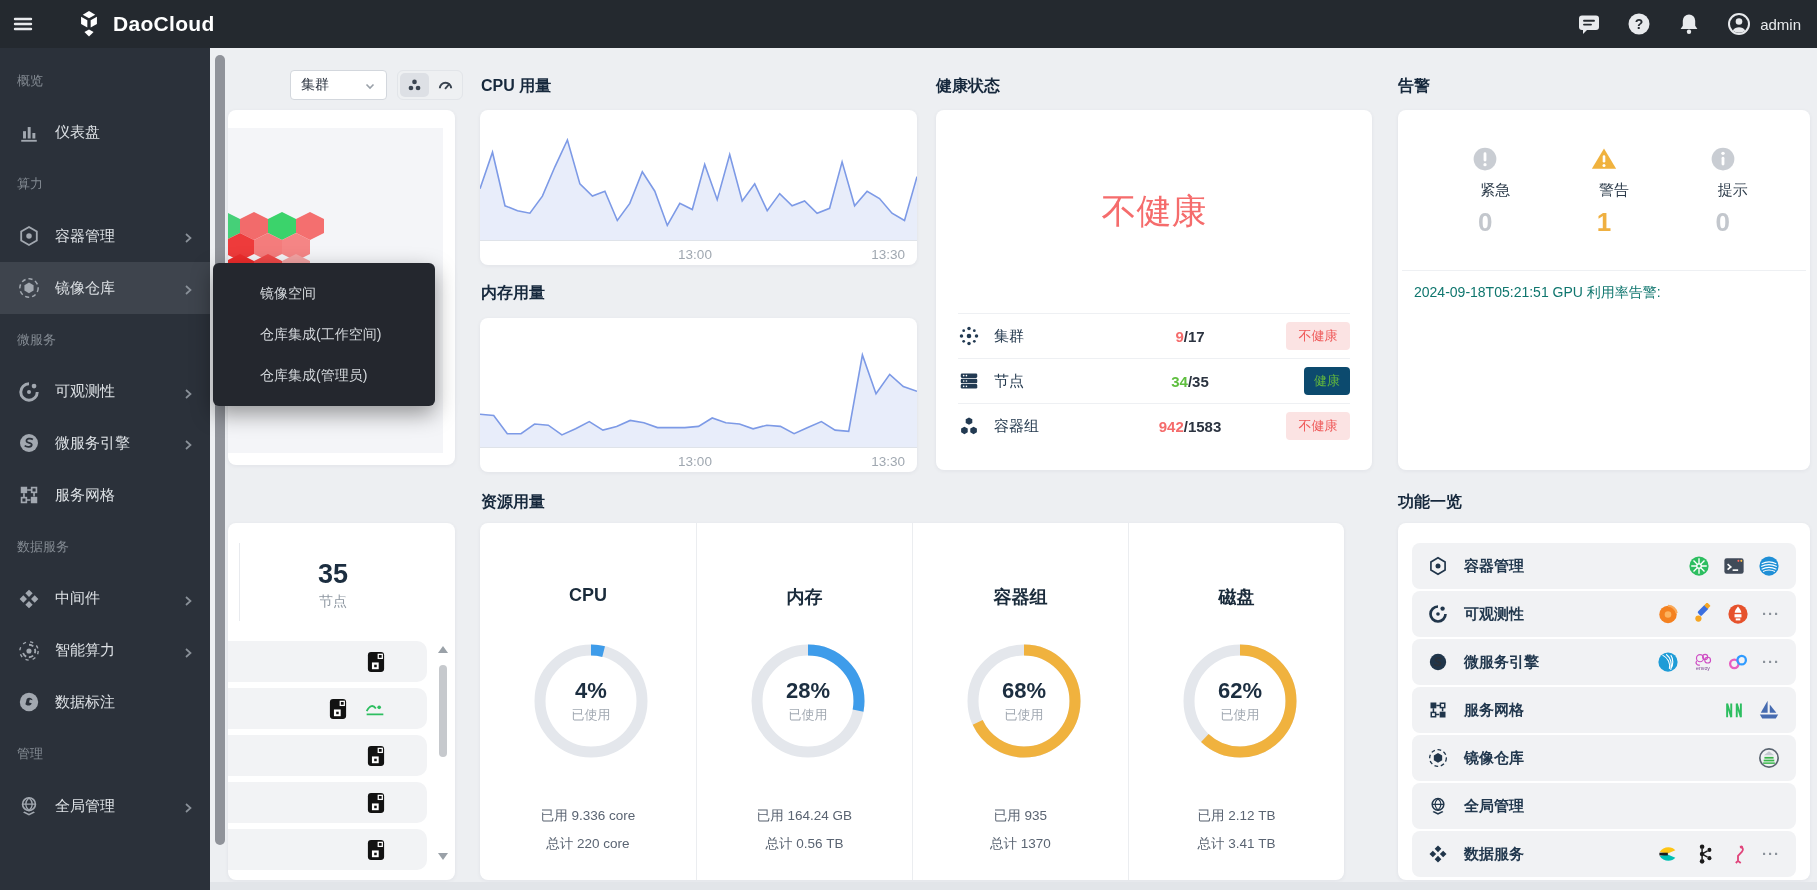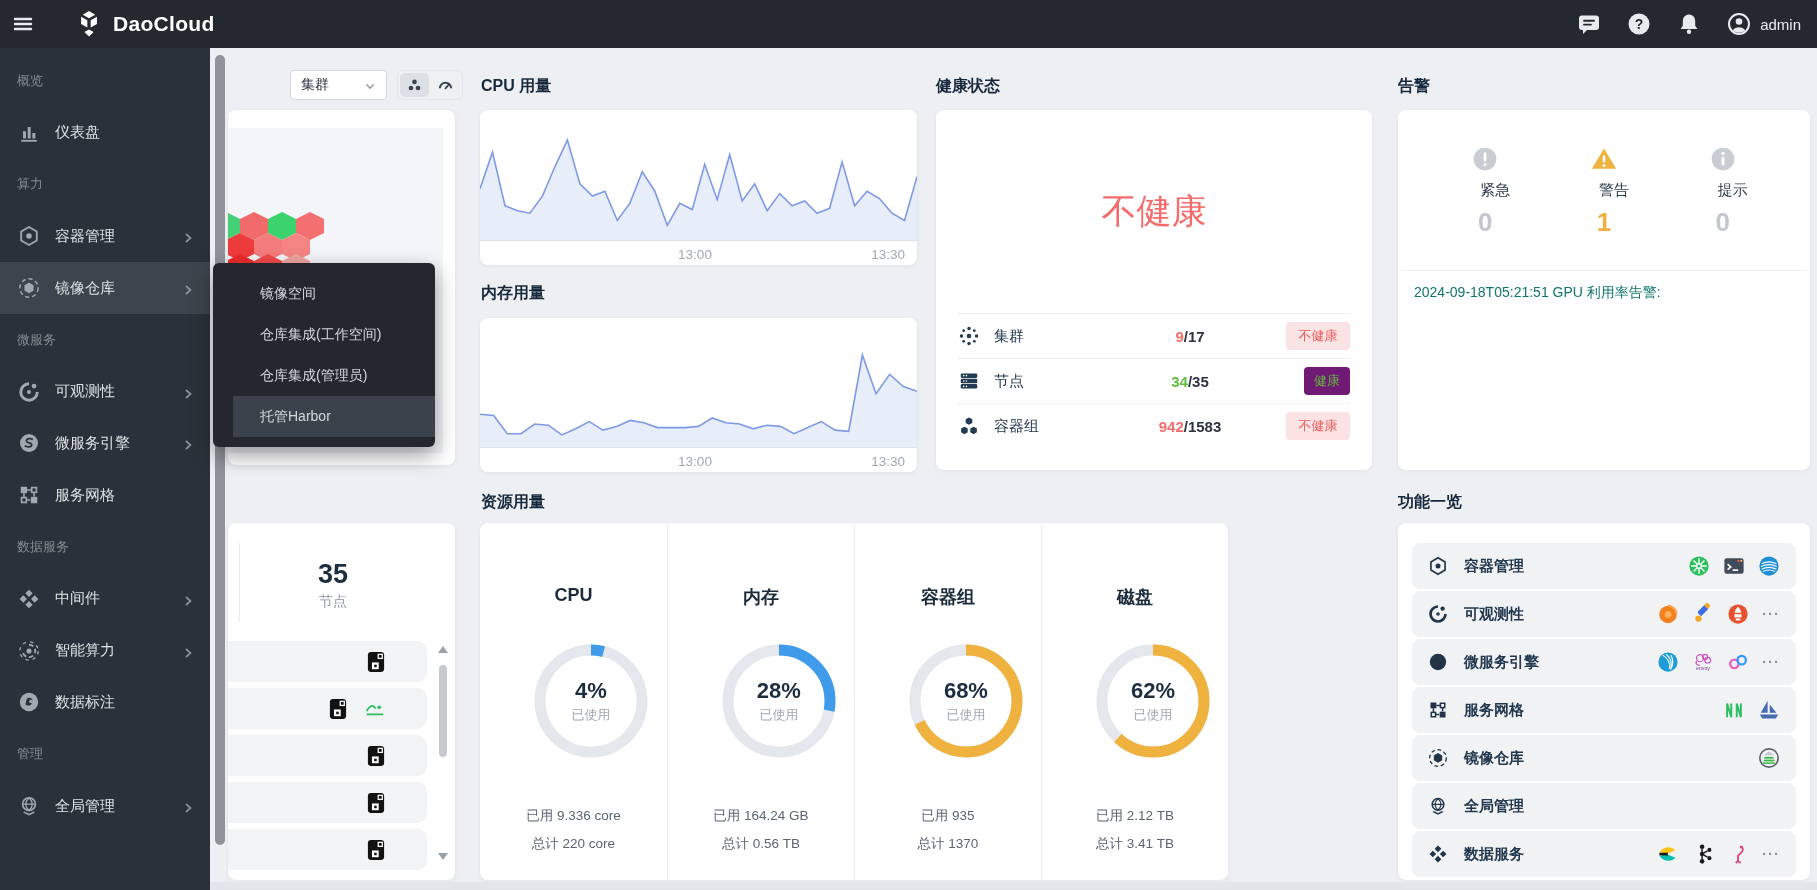--- a/index.html
+++ b/index.html
@@ -95,35 +95,35 @@
     align-items:center; justify-content:center; font-size:35px; font-weight:500; }
   #health-rows { position:absolute; left:22px; top:203px; width:392px; }
   .health-row { height:45px; border-top:1px solid #eef0f3; display:grid;
     grid-template-columns:36px 100px 1fr 64px; align-items:center; }
   .health-row .h-icon { width:22px; height:22px; color:#223a52; }
   .health-row .h-icon svg { width:22px; height:22px; }
   .health-row .h-label { font-size:15px; color:#253a4f; }
   .health-row .h-value { text-align:center; font-size:15px; color:#2b3340;font-weight:bold; }
   .badge { font-size:13px; text-align:center; border-radius:4px; padding:5px 0; font-weight:500; }
   .badge.danger { background:#fbe3e3; color:#ef5b5b; }
-  .badge.success { background:#701a75; color:#61b53d;margin-left:18px; }
+  .badge.success { background:#0c4a6e; color:#61b53d;margin-left:18px; }
 
   
   #alert-card { left:1398px; top:110px; width:412px; height:360px; }
   #alert-stats { position:absolute; left:0; top:36px; width:412px; display:flex; justify-content:space-around; padding:0 28px; }
   .alert-stat { display:flex; flex-direction:column; align-items:center; }
   .alert-stat .a-icon { width:26px; height:26px; }
   .alert-stat .a-icon svg { width:26px; height:26px; }
   .alert-stat .a-label { margin-top:9px; font-size:15px; color:#2b3a49;margin-left:20px; }
   .alert-stat .a-value { margin-top:7px; font-size:26px; font-weight:700; }
   #alert-divider { position:absolute; left:4px; top:160px; width:404px; border-top:1px solid #eef0f3; }
   #alert-message { position:absolute; left:16px; top:174px; width:380px; font-size:14px; color:#0f766e; }
 
   
-  #resource-card { left:480px; top:523px; width:748px; height:357px; display:flex; }
+  #resource-card { left:480px; top:523px; width:864px; height:357px; display:flex; }
   .res-col { width:223px; height:357px; position:relative; }
   .res-col + .res-col { border-left:1px solid #ebedf0; }
   .res-label { position:absolute; left:0; top:62px; width:100%; text-align:center; font-size:18px;
     font-weight:700; color:#1a2b3b; }
   .donut-wrap { position:absolute; left:51px; top:118px; width:120px; height:120px; }
   .donut-center { position:absolute; left:0; top:0; width:120px; height:120px; display:flex;
     flex-direction:column; align-items:center; justify-content:center; }
   .donut-pct { font-size:22px; font-weight:700; color:#1c2e40; }
   .donut-cap { font-size:13px; color:#a2a9b2; margin-top:2px; }
   .res-used { position:absolute; left:0; top:284px; width:100%; text-align:center; font-size:13.5px; color:#5a6472; }
@@ -292,21 +292,20 @@
               <path d="M4 2l4.5 4L4 10"></path>
             </svg></span>
         </div>
       </div>
   </div>
 
   <div id="submenu">
       <div class="sub-item">镜像空间</div>
       <div class="sub-item">仓库集成(工作空间)</div>
       <div class="sub-item">仓库集成(管理员)</div>
-      <div class="sub-item active">托管Harbor</div>
     </div>
 
   <div id="v-scrollbar"></div>
   <div id="h-scrollbar"></div>
 
   <div id="cluster-select">
     <span>集群</span>
     <span class="chev"><svg viewBox="0 0 12 12" fill="none" stroke="#9aa1a9" stroke-width="1.6">
           <path d="M2.5 4.5L6 8l3.5-3.5"></path>
         </svg></span>

